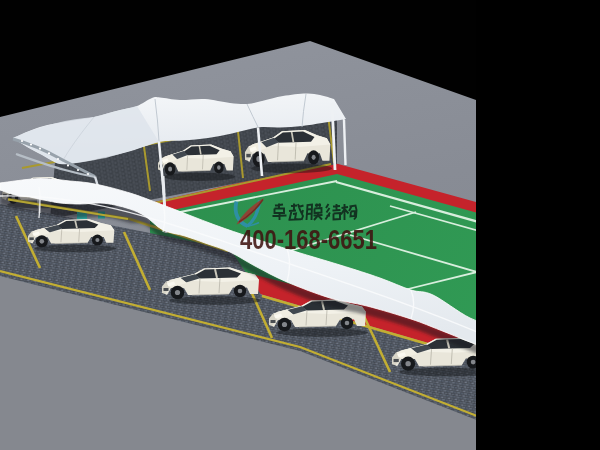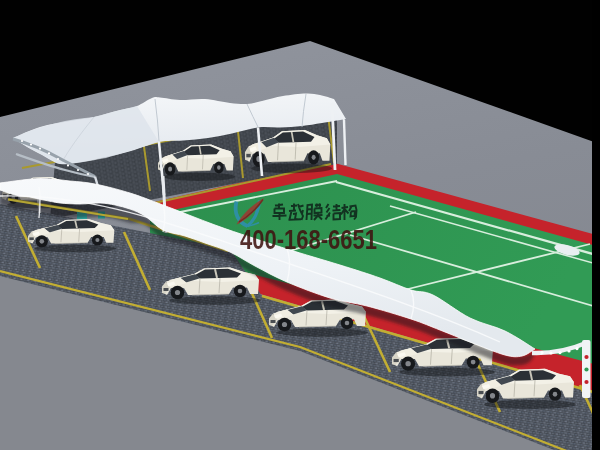--- a/index.html
+++ b/index.html
@@ -1,16 +1,16 @@
 <!DOCTYPE html>
 <html><head>
 <meta charset="utf-8">
 <style>
 html,body{margin:0;padding:0;background:#000;}
-#scene{width:592px;height:450px;position:relative;overflow:hidden;text-align:center;}
+#scene{width:476px;height:450px;position:relative;overflow:hidden;text-align:center;}
 svg{display:block;}
 </style>
 </head>
 <body>
 <div id="scene">
 <svg width="600" height="450" viewBox="0 0 600 450" font-family="Liberation Sans, sans-serif">
 <defs>
 <linearGradient id="gnd" x1="0" y1="0" x2="0.3" y2="1">
  <stop offset="0" stop-color="#91959e"></stop>
  <stop offset="0.5" stop-color="#888c95"></stop>

